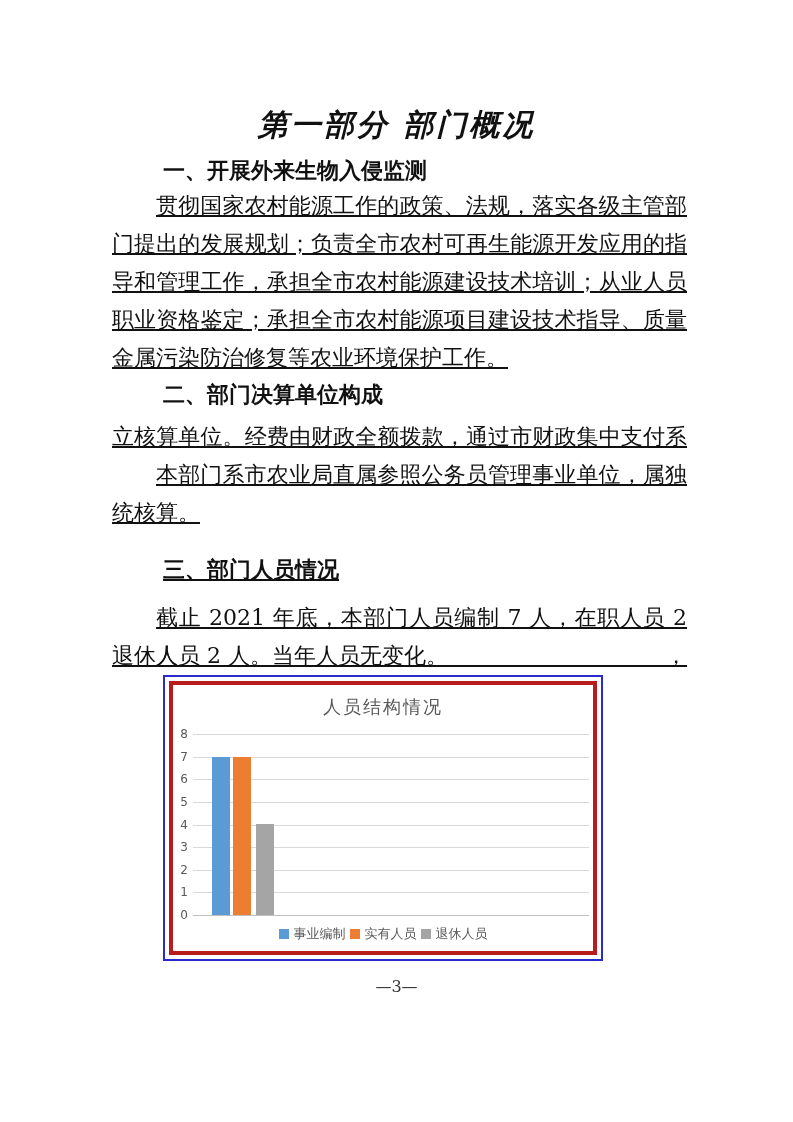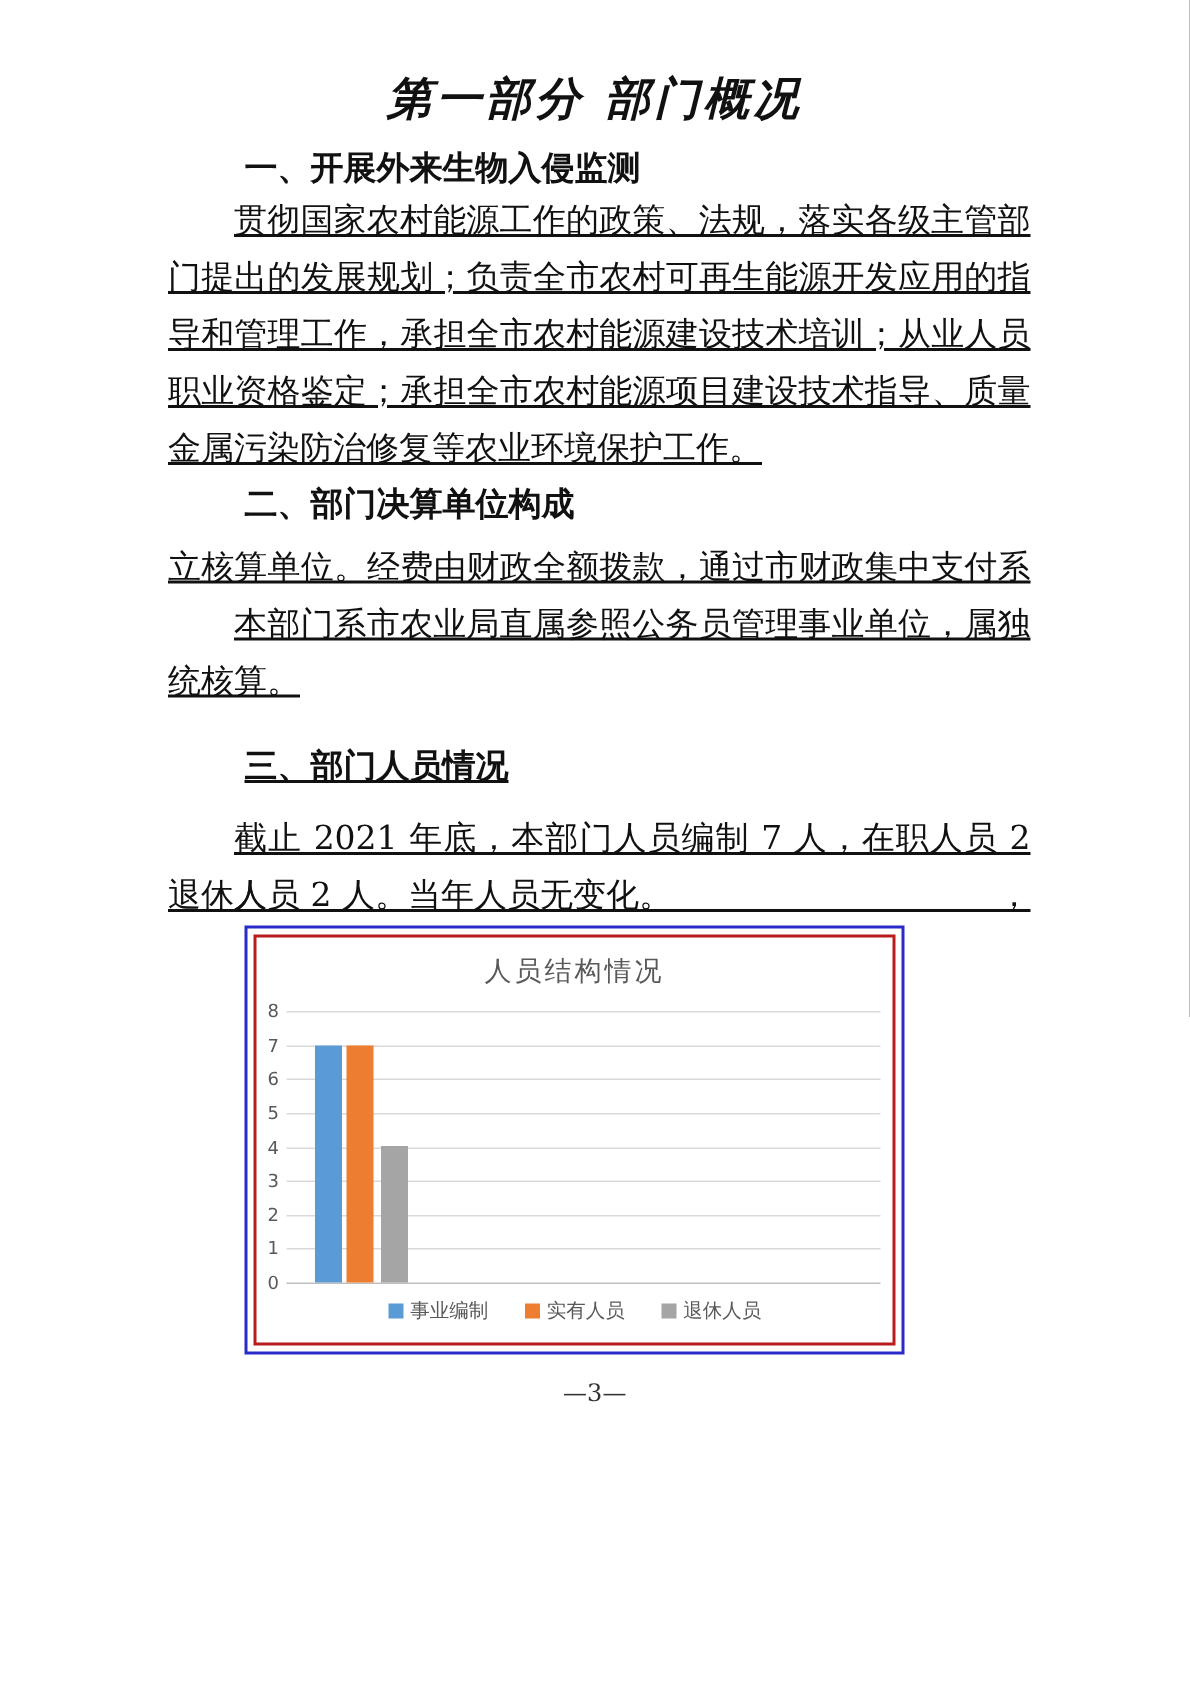--- a/index.html
+++ b/index.html
@@ -6,21 +6,21 @@
   .page {
     position:relative;
     width:793px; height:1122px;
     margin:0 auto;
     background:#ffffff;
     color:#111;
     overflow:hidden;
     font-family:"DejaVu Serif", serif;
   }
   .doc-title {
-    padding-top:47px;
+    padding-top:105px;
     height:40px; line-height:40px;
     text-align:center;
     font-size:30px;
     font-weight:700;
     font-style:italic;
     letter-spacing:3px;
     font-family:"DejaVu Serif", serif;
   }
   .content { margin:0 106px 0 112px; }
   .h-black {
@@ -59,21 +59,21 @@
     position:relative;
     margin-left:51px;
     margin-top:0px;
     width:436px; height:282px;
     border:2px solid #2B2BCC;
     background:#ffffff;
   }
   .chart-inner {
     position:absolute;
     left:4px; top:4px; right:4px; bottom:4px;
-    border:2px solid #b91c1c;
+    border:4px solid #b91c1c;
     background:#ffffff;
   }
   .chart-title {
     position:absolute;
     left:0; right:0; top:10px;
     text-align:center;
     font-family:"DejaVu Sans", sans-serif;
     font-size:18px;
     color:#595959;
     letter-spacing:2px;
@@ -89,21 +89,21 @@
     font-size:12px;
     color:#595959;
   }
   .bar { position:absolute; width:18px; }
   .chart-legend {
     position:absolute;
     left:0; right:0; top:240px;
     display:flex;
     justify-content:center;
     align-items:center;
-    gap:24px;
+    gap:4px;
   }
   .legend-item { display:flex; align-items:center; }
   .legend-swatch { width:10px; height:10px; display:inline-block; }
   .legend-label {
     margin-left:5px;
     font-family:"DejaVu Sans", sans-serif;
     font-size:13px;
     color:#595959;
   }
   .page-number {

